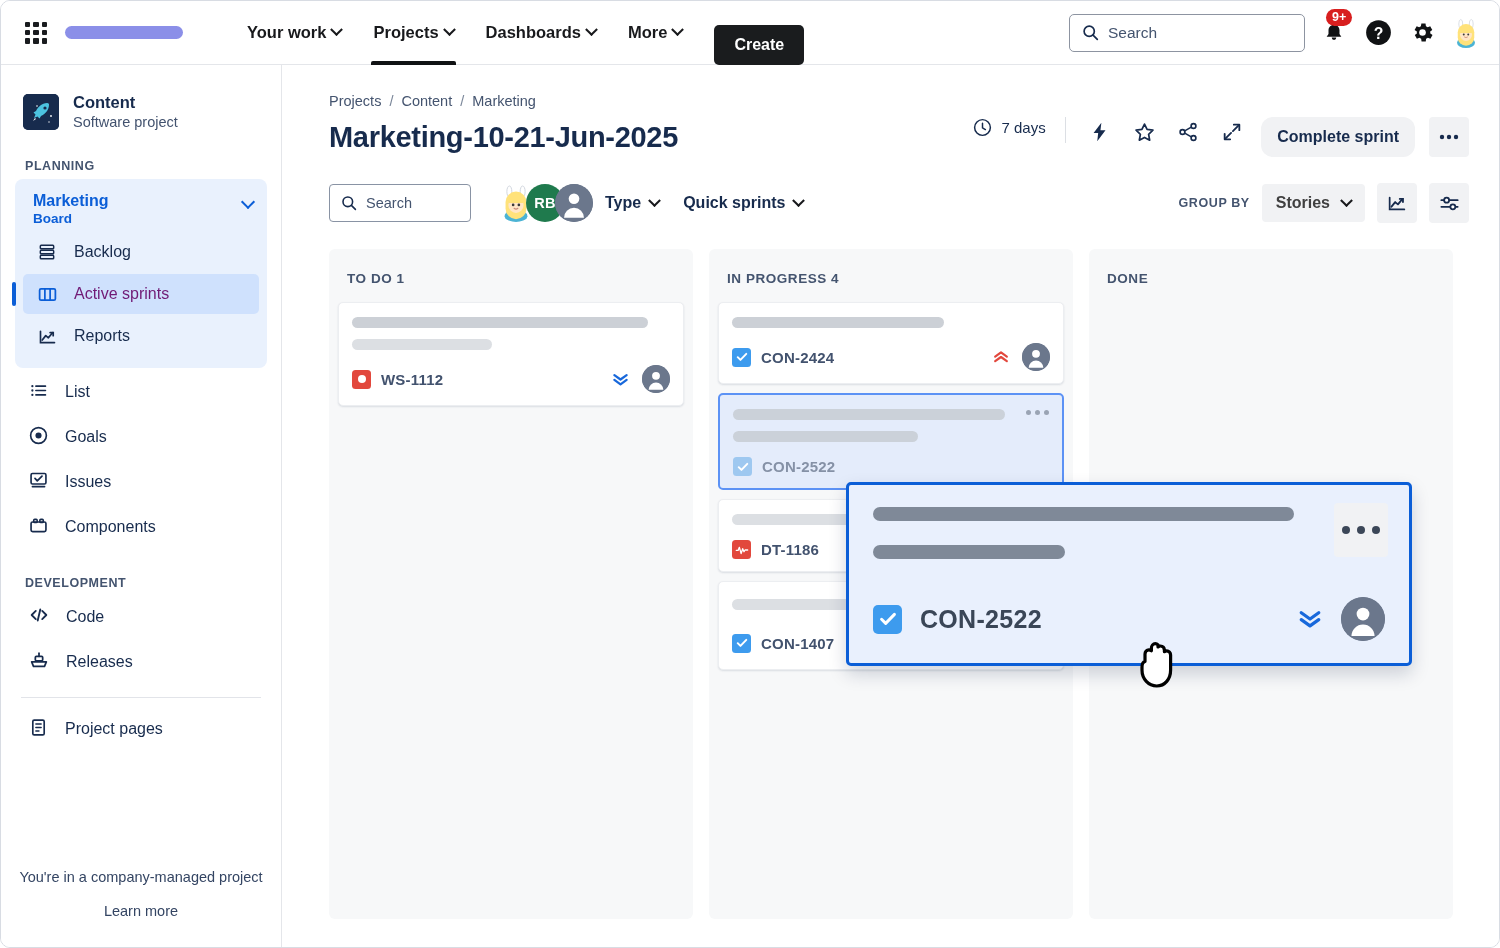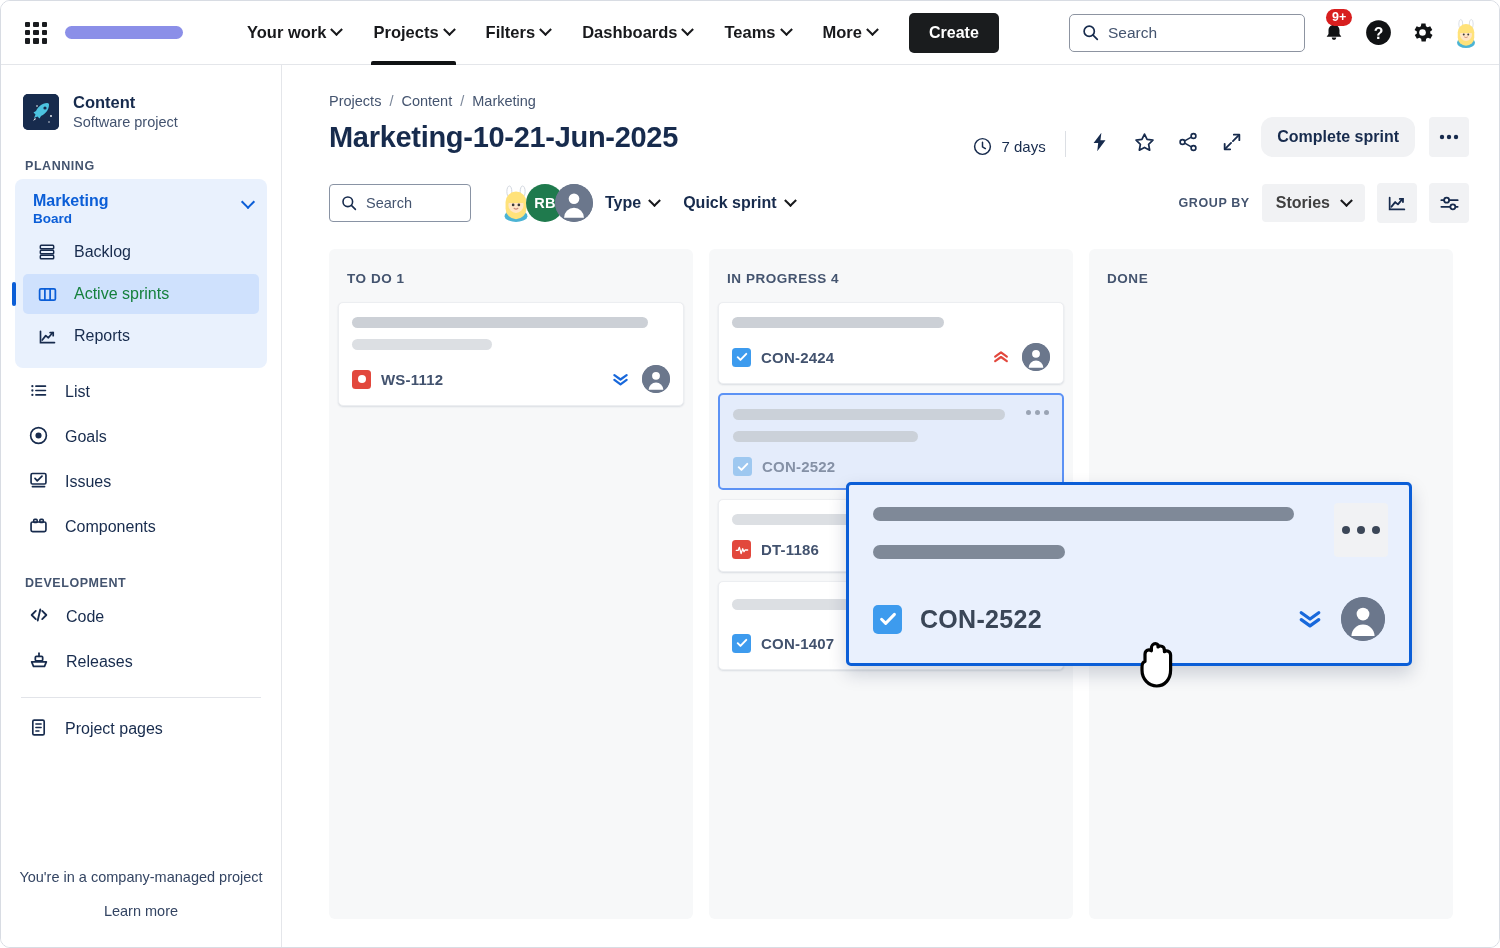--- a/index.html
+++ b/index.html
@@ -29,21 +29,21 @@
   .grid-icon {
     width: 22px; height: 22px; margin-left: 24px;
     display: grid; grid-template-columns: repeat(3,1fr); grid-template-rows: repeat(3,1fr);
     gap: 3px; cursor: pointer;
   }
   .grid-icon i { background: #1a1c1f; border-radius: 1px; display: block; }
   .logo-pill {
     width: 118px; height: 13px; border-radius: 7px;
     background: #8b8fe8; margin-left: 18px;
   }
-  .nav-links { display: flex; align-items: center; margin-left: 48px; height: 64px; }
+  .nav-links { display: flex; align-items: flex-end; margin-left: 48px; height: 64px; }
   .nav-link {
     position: relative;
     display: flex; align-items: center; gap: 6px;
     padding: 0 16px; height: 64px;
     font-size: 16.5px; font-weight: 700; color: #18191c;
     cursor: pointer; white-space: nowrap;
   }
   .nav-link.active::after {
     content: ""; position: absolute; left: 14px; right: 14px; bottom: 0;
     height: 3.5px; background: #101214; border-radius: 2px 2px 0 0;
@@ -104,21 +104,21 @@
   .chev-down { margin-left: auto; margin-top: 6px; width: 10px; height: 10px;
     border-right: 2.4px solid #0b5ed7; border-bottom: 2.4px solid #0b5ed7;
     transform: rotate(45deg); }
   .nav-item {
     position: relative;
     display: flex; align-items: center; gap: 16px;
     height: 40px; margin: 2px 8px; padding-left: 13px;
     border-radius: 5px; cursor: pointer;
     font-size: 16px; color: #172b4d;
   }
-  .nav-item.sel { background: #cfe1fd; color: #15803d; font-weight: 500; }
+  .nav-item.sel { background: #cfe1fd; color: #701a75; font-weight: 500; }
   .nav-item.sel::before {
     content: ""; position: absolute; left: -11px; top: 8px; bottom: 8px;
     width: 4px; border-radius: 3px; background: #0b5ed7;
   }
   .nav-item .ico { width: 22px; height: 22px; flex: none; display: flex; align-items: center; justify-content: center; }
   .outer-item {
     display: flex; align-items: center; gap: 16px;
     height: 42px; margin: 3px 20px; padding-left: 7px;
     font-size: 16px; color: #172b4d; cursor: pointer; border-radius: 5px;
   }
@@ -129,21 +129,21 @@
   .side-foot .a { font-size: 14.5px; color: #344563; }
   .side-foot .b { font-size: 14.5px; color: #344563; margin-top: 18px; cursor: pointer; }
 
   
   .main { position: absolute; top: 64px; left: 281px; right: 0; bottom: 0; background: #fff; }
   .crumbs { display: flex; align-items: center; gap: 8px; padding: 28px 0 0 47px; font-size: 14.5px; color: #44546f; }
   .crumbs .c { cursor: pointer; }
   .crumbs .sep { color: #7a8699; }
   .title-row { display: flex; align-items: center; padding: 8px 0 0 47px; }
   .page-title { font-size: 29px; font-weight: 700; color: #172b4d; letter-spacing: -0.3px; }
-  .title-actions { margin-left: auto; display: flex; align-items: flex-end; gap: 14px; padding-right: 30px; }
+  .title-actions { margin-left: auto; display: flex; align-items: flex-start; gap: 14px; padding-right: 30px; }
   .days { display: flex; align-items: center; gap: 9px; font-size: 15px; color: #172b4d; }
   .vdiv { width: 1.5px; height: 26px; background: #dcdfe4; margin: 0 5px; }
   .t-icon { width: 30px; height: 30px; display: flex; align-items: center; justify-content: center; cursor: pointer; }
   .ghost-btn {
     background: #f1f2f4; border: none; border-radius: 12px;
     font-size: 16px; font-weight: 600; color: #172b4d;
     padding: 11px 16px; cursor: pointer;
   }
   .sq-btn {
     background: #f1f2f4; border: none; border-radius: 4px;
@@ -258,29 +258,21 @@
     <div class="nav-links">
       <div class="nav-link">
         <span>Your work</span>
         <span class="caret"></span>
       </div>
       <div class="nav-link active">
         <span>Projects</span>
         <span class="caret"></span>
       </div>
       <div class="nav-link">
-        <span>Filters</span>
-        <span class="caret"></span>
-      </div>
-      <div class="nav-link">
         <span>Dashboards</span>
-        <span class="caret"></span>
-      </div>
-      <div class="nav-link">
-        <span>Teams</span>
         <span class="caret"></span>
       </div>
       <div class="nav-link">
         <span>More</span>
         <span class="caret"></span>
       </div>
       <button class="create-btn">Create</button>
     </div>
 
     <div class="nav-right">
@@ -574,21 +566,21 @@
             <path d="M9.5 35.5a10.5 10.5 0 0121 0z" fill="#ffffff"></path>
           </svg>
         </div>
       </div>
 
       <button class="dd">
         <span>Type</span>
         <span class="caret"></span>
       </button>
       <button class="dd">
-        <span>Quick sprint</span>
+        <span>Quick sprints</span>
         <span class="caret"></span>
       </button>
 
       <div class="tb-right">
         <span class="groupby-label">GROUP BY</span>
         <button class="dd-filled">
           <span>Stories</span>
           <span class="caret"></span>
         </button>
         <button class="sq-btn">

